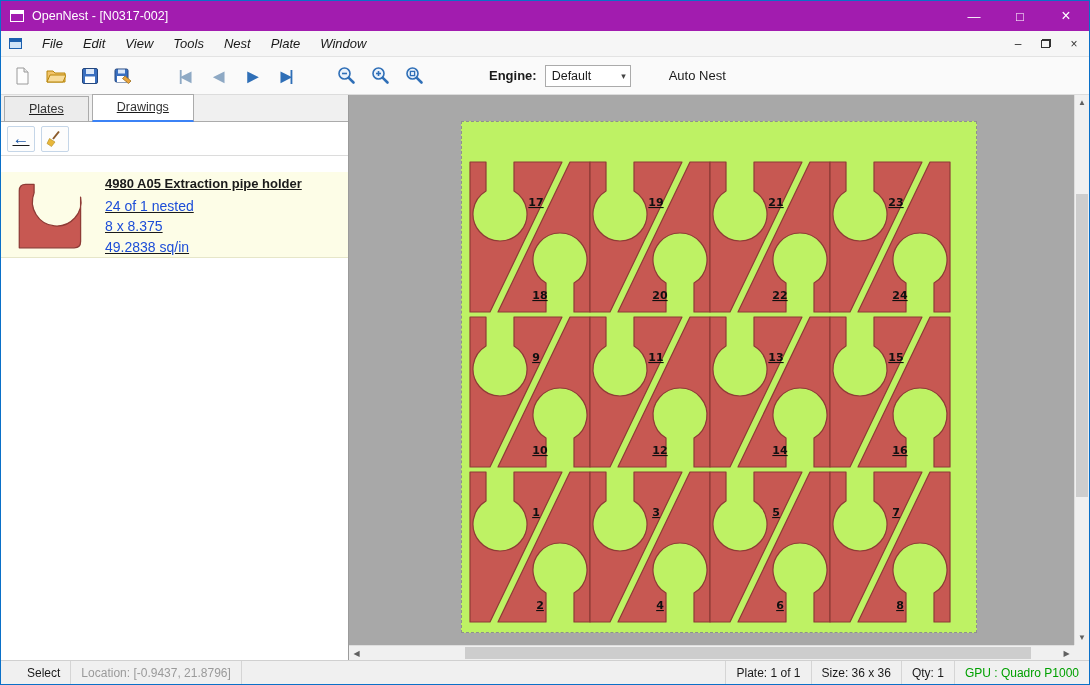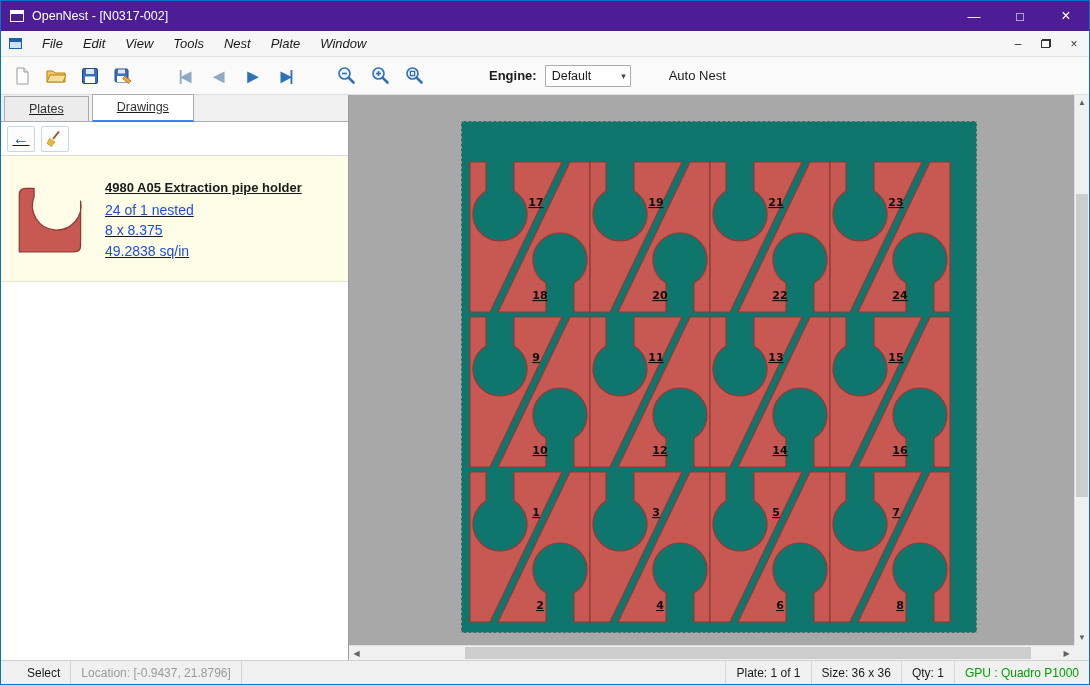--- a/index.html
+++ b/index.html
@@ -43,21 +43,21 @@
   .content { flex:1; display:flex; min-height:0;text-decoration:underline; }
 
   
   .left-panel { width:348px; flex:0 0 348px; background:#fff; border-right:1px solid #9b9b9b; display:flex; flex-direction:column; }
   .tabstrip { height:27px; background:#f0f0f0; display:flex; align-items:flex-end; border-bottom:1px solid #ababab; flex:0 0 27px; }
   .tab { padding:5px 24px; border:1px solid #ababab; border-bottom:none; background:#ececec; font-size:12.5px; margin-left:3px; color:#333; }
   .tab.active { background:#fff; position:relative; margin-bottom:-1px; padding-bottom:6px; border-bottom:2px solid #3b82f6; }
   .panel-toolbar { height:34px; display:flex; align-items:center; padding:0 6px; border-bottom:1px solid #dcdcdc; gap:6px; flex:0 0 34px; }
   .pt-btn { width:28px; height:26px; border:1px solid #c5d6e8; background:#fdfdfd; border-radius:2px; display:flex; align-items:center; justify-content:center; }
   .back-arrow { color:#1d58a7; font-size:17px; font-weight:bold; line-height:1; }
-  .drawing-item { display:flex; background:#fdfde7; border-bottom:1px solid #e6e6c9; padding:20px 10px; gap:14px; }
+  .drawing-item { display:flex; background:#fdfde7; border-bottom:1px solid #e6e6c9; padding:0 10px; gap:14px;margin-top:16px; }
   .thumb { flex:0 0 80px; display:flex; align-items:center; justify-content:center; }
   .item-text { padding-top:4px; }
   .item-title { font-weight:bold; font-size:13px; margin-bottom:5px; }
   .item-sub { color:#1d4ed8; font-size:14px; line-height:1.45; }
   .panel-fill { flex:1; background:#fff; }
 
   
   .canvas-wrap { flex:1; display:grid; grid-template-columns:1fr 15px; grid-template-rows:1fr 15px; min-width:0; }
   .canvas { background:#a8a8a8; position:relative; overflow:hidden; }
   .plate { position:absolute; left:112px; top:26px; width:516px; height:512px; background:#f7f7f7; border:1px dashed #8f8f8f; }
@@ -81,21 +81,21 @@
   .sb-sec { display:flex; align-items:center; padding:0 10px; border-right:1px solid #d5d5d5; }
   .sb-sec.rt { border-right:none; border-left:1px solid #d5d5d5; }
   .sb-spacer { flex:1; }
   .sb-loc { color:#9a9a9a; }
 </style>
 </head>
 <body>
 
 <div class="window">
 
-  <div class="titlebar" style="background: #4c1d95; justify-content: center;">
+  <div class="titlebar" style="background: #a21caf; justify-content: center;">
     <div class="app-icon"></div>
     <span class="title">OpenNest - [N0317-002]</span>
     <div class="win-btns">
       <div class="win-btn">—</div>
       <div class="win-btn">□</div>
       <div class="win-btn close">×</div>
     </div>
   </div>
 
   <div class="menubar">
@@ -219,21 +219,21 @@
           <div class="item-sub">24 of 1 nested</div>
           <div class="item-sub">8 x 8.375</div>
           <div class="item-sub">49.2838 sq/in</div>
         </div>
       </div>
       <div class="panel-fill"></div>
     </div>
 
     <div class="canvas-wrap">
       <div class="canvas" style="background: rgb(168, 168, 168);">
-        <div class="plate" style="background: #0f766e;">
+        <div class="plate" style="background: #bef264;">
           <svg width="514" height="510" viewBox="0 0 514 510">
             <defs>
               <path id="part-shape" d="M0,0 L16,0 L16,28.9 A27,27 0 1 0 44,28.9 L44,0 L92,0 L20,150 L0,150 Z" stroke-width="1.2" stroke-linejoin="round" fill="#c75852" stroke="#8e3b36"></path>
             </defs>
           <g transform="translate(8,40)">
                 <use href="#part-shape"></use>
                 <use href="#part-shape" transform="rotate(180 60 75)"></use>
                 <text x="66" y="44" class="part-num">17</text>
                 <text x="70" y="137" class="part-num">18</text>
               </g>

